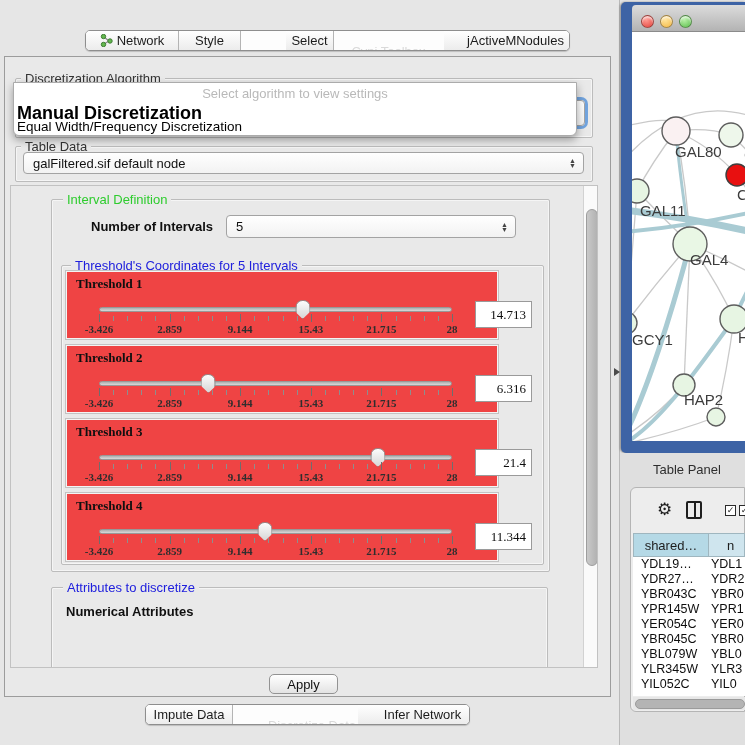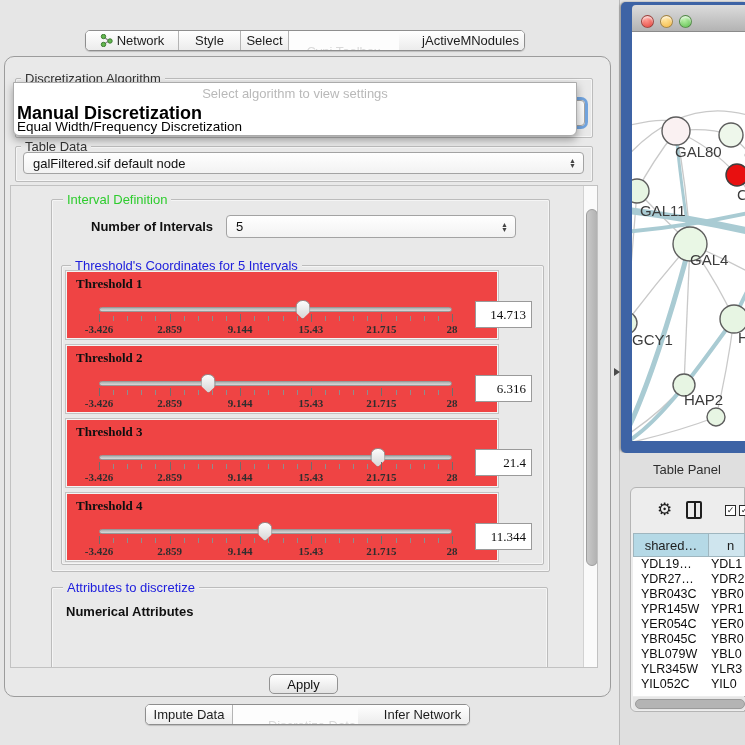--- a/index.html
+++ b/index.html
@@ -22,21 +22,21 @@
     border-radius:5px; overflow:hidden; background:#fdfdfd;
     box-shadow:0 1px 1px rgba(0,0,0,0.18); }
   .seg { display:flex; align-items:center; justify-content:center; gap:4px;
     font-size:13px; color:#1c1c1c; background:linear-gradient(#ffffff,#ececec);
     border-right:1px solid #b4b4b4; padding:0 10px; white-space:nowrap; }
   .seg:last-child { border-right:none;padding-left:28px; }
   .seg.sel { background:linear-gradient(#8f8f8f,#6f6f6f); color:#d9d9d9;margin-top:20px; }
 
   
   #content-panel { position:absolute; left:4px; top:56px; width:607px; height:641px;
-    background:#e9e9e9; border:1px solid #9c9c9c; border-radius:10px; }
+    background:#e9e9e9; border:1px solid #9c9c9c; border-radius:0; }
 
   .fieldset { position:absolute; border:1px solid #bcbcbc; border-radius:2px;
     box-shadow:inset 0 0 0 1px rgba(255,255,255,0.55); }
   .fieldset-title { position:absolute; font-size:13px; background:#e9e9e9; padding:0 4px; white-space:nowrap; }
 
   
   .combo { position:absolute; background:linear-gradient(#ffffff,#f2f2f2);
     border:1px solid #a3a3a3; border-radius:4px; font-size:13px; color:#111;
     display:flex; align-items:center; padding-left:9px; }
   .combo .arrows { position:absolute; right:7px; top:50%; transform:translateY(-50%);
@@ -136,21 +136,21 @@
         <line x1="4" y1="10" x2="9" y2="7" stroke="#8a8a8a" stroke-width="1.2"></line>
         <circle cx="3.5" cy="2.5" r="2.2" fill="#63b84f" stroke="#3f7c34"></circle>
         <circle cx="3.5" cy="10.5" r="2.2" fill="#63b84f" stroke="#3f7c34"></circle>
         <circle cx="10" cy="7" r="2.2" fill="#63b84f" stroke="#3f7c34"></circle>
       </svg>
       <span>Network</span>
     </div>
     <div class="seg" style="width:62px;">
       <span>Style</span>
     </div>
-    <div class="seg" style="width:48px;">
+    <div class="seg" style="width:48px;margin-left:45px;">
       <span>Select</span>
     </div>
     <div class="seg sel" style="width:110px;">
       <span>Cyni Toolbox</span>
     </div>
     <div class="seg" style="width:125px;">
       <span>jActiveMNodules</span>
     </div>
   </div>
 

